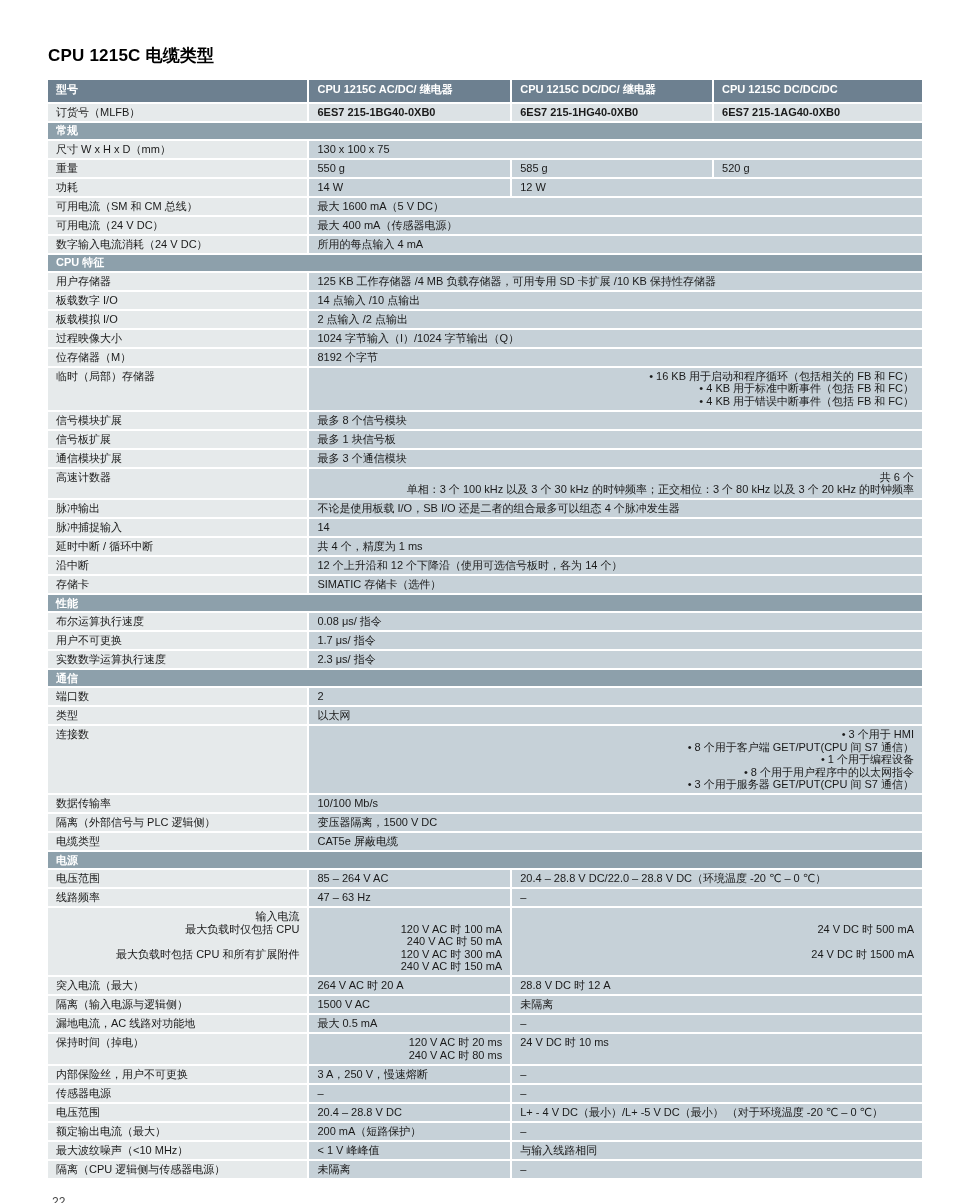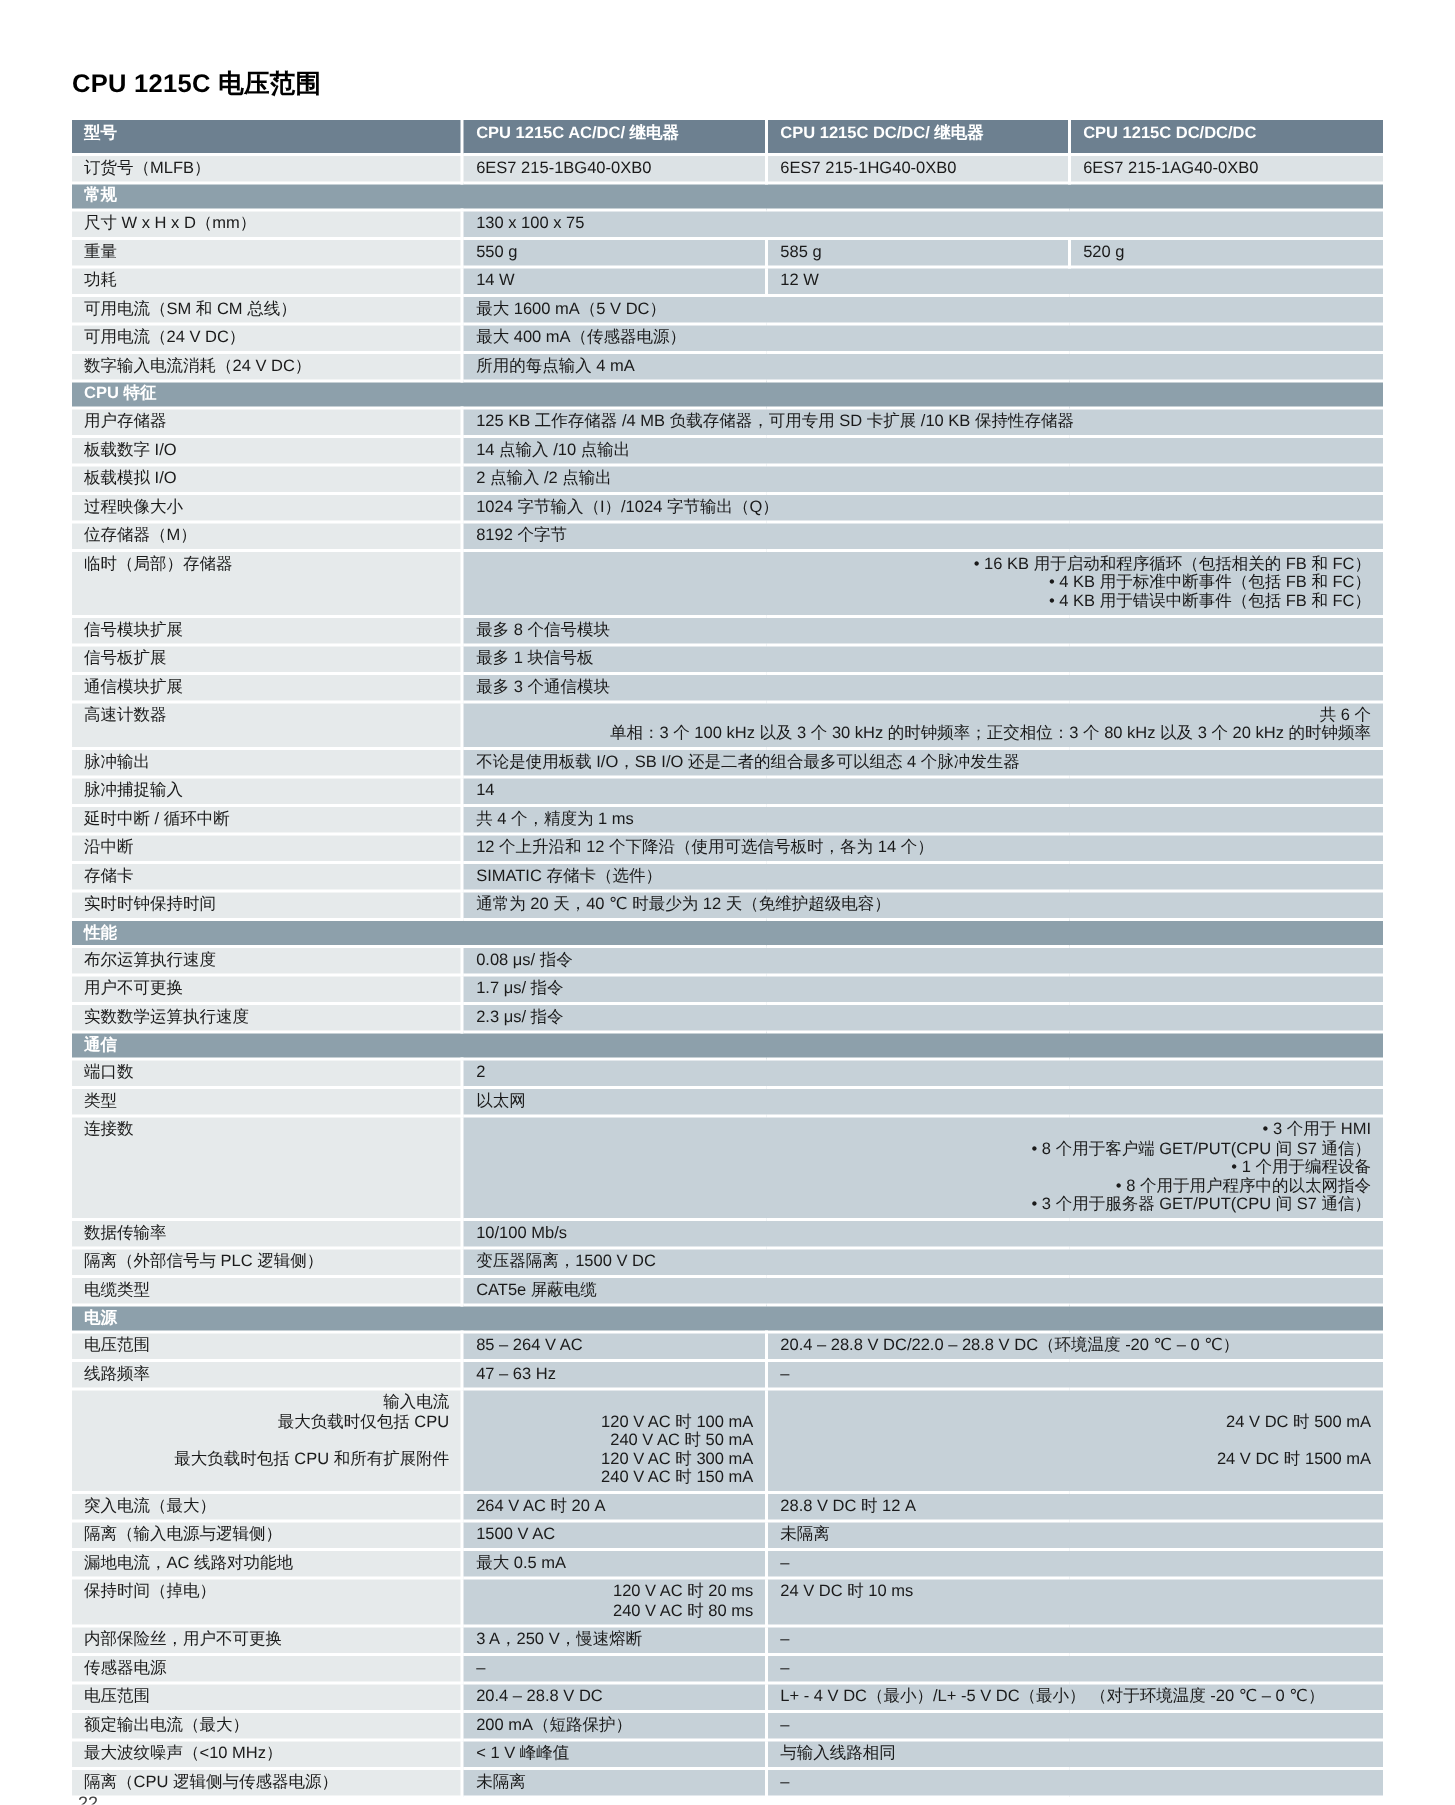--- a/index.html
+++ b/index.html
@@ -26,30 +26,30 @@
   tr.head-row th{
     background:var(--header-bg,#6d8090);color:#fff;font-weight:bold;
     padding-top:3px;padding-bottom:6px;
   }
   tr.section-row td{
     background:var(--section-bg,#8da0ab);color:#fff;font-weight:bold;
     padding-top:1.5px;padding-bottom:2px;
   }
   th.label{background:var(--label-bg,#e6eaeb);color:#1a1a1a;font-weight:normal;}
   td.value{background:var(--value-bg,#c6d1d8);color:#1a1a1a;}
-  tr.mlfb-row td.value{background:var(--mlfb-bg,#dce2e5);font-weight:normal;}
+  tr.mlfb-row td.value{background:var(--mlfb-bg,#dce2e5);font-weight:bold;}
   .cell-line{min-height:12.5px;text-align:right;}
   .page-number{
     position:absolute;left:52px;top:1195px;font-size:12px;color:#444;
   }
 </style>
 </head>
 <body>
 
-<h1 class="page-title">CPU 1215C 电压范围</h1>
+<h1 class="page-title">CPU 1215C 电缆类型</h1>
 
 <table class="spec-table">
   <colgroup id="colgroup">
       <col style="width: 29.8%;">
       <col style="width: 23.2%;">
       <col style="width: 23.1%;">
       <col style="width: 23.9%;">
     </colgroup>
   <thead id="thead">
       <tr class="head-row">
@@ -159,24 +159,20 @@
         <td class="value" colspan="3">共 4 个，精度为 1 ms</td>
       </tr>
       <tr class="data-row">
         <th class="label">沿中断</th>
         <td class="value" colspan="3">12 个上升沿和 12 个下降沿（使用可选信号板时，各为 14 个）</td>
       </tr>
       <tr class="data-row">
         <th class="label">存储卡</th>
         <td class="value" colspan="3">SIMATIC 存储卡（选件）</td>
       </tr>
-      <tr class="data-row">
-        <th class="label">实时时钟保持时间</th>
-        <td class="value" colspan="3">通常为 20 天，40 ℃ 时最少为 12 天（免维护超级电容）</td>
-      </tr>
       <tr class="section-row">
         <td colspan="4">性能</td>
       </tr>
       <tr class="data-row">
         <th class="label">布尔运算执行速度</th>
         <td class="value" colspan="3">0.08 μs/ 指令</td>
       </tr>
       <tr class="data-row">
         <th class="label">用户不可更换</th>
         <td class="value" colspan="3">1.7 μs/ 指令</td>

